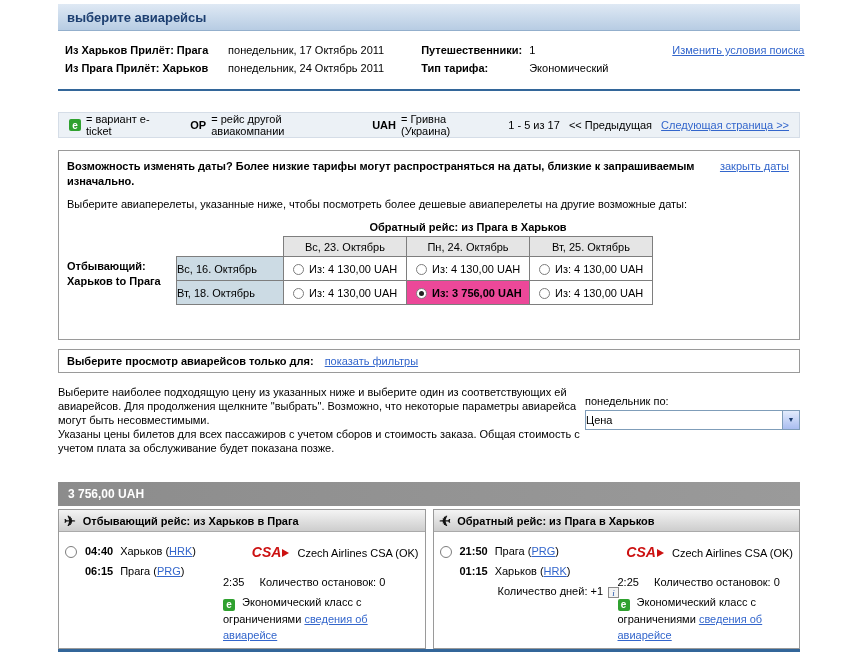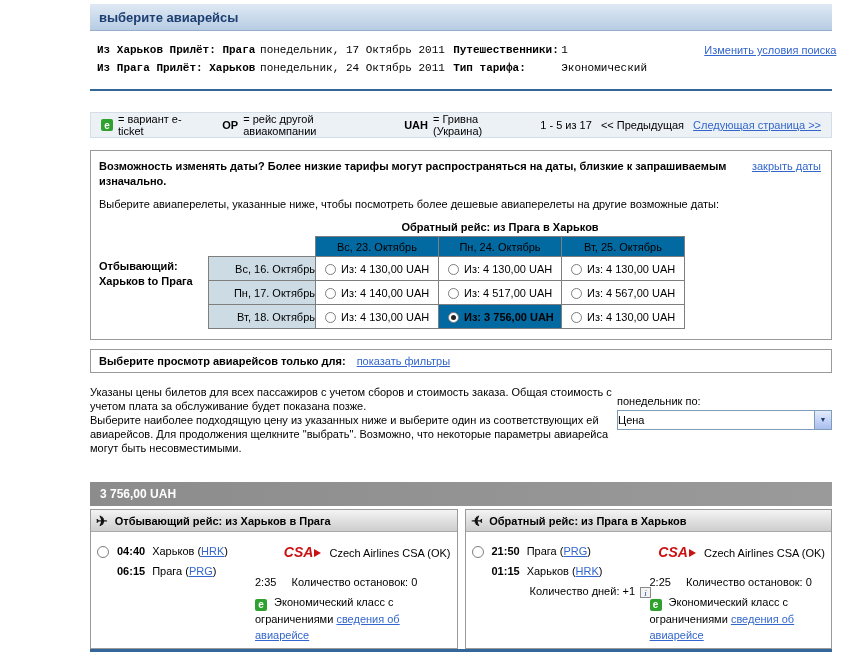--- a/index.html
+++ b/index.html
@@ -3,34 +3,34 @@
 <meta charset="utf-8">
 <style>
   * { box-sizing: border-box; margin: 0; padding: 0; }
   body {
     width: 857px; height: 669px; overflow: hidden;
     background: #fff; color: #000;
     font-family: "Liberation Sans", sans-serif; font-size: 11px;
   }
   a.link { color: #3366cc; text-decoration: underline; cursor: pointer; }
   .b { font-weight: bold; }
-  .page { position: relative; width: 742px; margin: 4px 0 0 90px; }
+  .page { position: relative; width: 742px; margin: 4px 0 0 58px; }
 
   
   .titlebar {
     height: 27px; line-height: 27px; padding-left: 9px;
     font-size: 13px; font-weight: bold; color: #1c3e70;
     background: linear-gradient(#dfe9f4, #b7cce3);
     border-bottom: 1px solid #93afcc;
   }
 
   
   .summary { padding: 13px 0 0 7px; }
   .srow { height: 18px; white-space: nowrap; }
-  .srow > span { display: inline-block; vertical-align: top; font-family: Liberation Mono, monospace; }
+  .srow > span { display: inline-block; vertical-align: top; }
   .c1 { width: 160px; } .c2 { width: 190px; } .c3 { width: 105px; } .c4 { width: 140px; }
   .rule { height: 2px; background: #336699; margin-top: 9px; }
 
   
   .legend {
     margin-top: 21px; height: 26px; background: #ecf1f6;
     border: 1px solid #d5dde7; display: flex; align-items: center; padding: 0 10px;
   }
   .legend > span { margin-right: 5px; }
   .legend .sp { margin-right: 16px; }
@@ -44,24 +44,24 @@
 
   
   .flexbox { position: relative; margin-top: 12px; border: 1px solid #9a9a9a; padding: 8px; height: 190px; }
   .flextitle { width: 648px; font-weight: bold; line-height: 15px; }
   .closedates { position: absolute; right: 10px; top: 9px; }
   .instruction { margin-top: 8px; line-height: 14px; }
   .mtx-title { margin: 10px 0 0 216px; width: 370px; text-align: center; font-weight: bold; }
   .mtx { border-collapse: collapse; margin: 3px 0 0 109px; }
   .mtx th, .mtx td { border: 1px solid #7e7e7e; font-size: 11px; font-weight: normal; }
   .mtx th.corner { border: none; background: transparent; width: 107px; }
-  .mtx th.datehead { width: 123px; height: 20px; background: #0369a1; text-align: center; }
-  .mtx td.rowlabel { background: #ccdbe4; text-align: right; height: 24px; width: 107px; }
+  .mtx th.datehead { width: 123px; height: 20px; background: #e5e5e5; text-align: center; }
+  .mtx td.rowlabel { background: #ccdbe4; text-align: left; height: 24px; width: 107px; }
   .mtx td.pcell { padding-left: 9px; height: 24px; white-space: nowrap; cursor: pointer; }
-  .mtx td.sel { background: #0369a1; font-weight: bold; }
+  .mtx td.sel { background: #ec4899; font-weight: bold; }
   .departing { position: absolute; left: 8px; top: 108px; font-weight: bold; line-height: 15px; }
 
   .radio {
     display: inline-block; width: 11px; height: 11px; border: 1px solid #7d7d7d;
     border-radius: 50%; background: #fff; vertical-align: -2px; margin-right: 5px; position: relative;
   }
   .radio.on::after {
     content: ""; position: absolute; left: 2px; top: 2px; width: 5px; height: 5px;
     border-radius: 50%; background: #222;
   }
@@ -179,43 +179,37 @@
         <th class="datehead">Пн, 24. Октябрь</th>
         <th class="datehead">Вт, 25. Октябрь</th>
       </tr>
       <tr>
         <td class="rowlabel">Вс, 16. Октябрь</td>
         <td class="pcell"><span class="radio"></span><span>Из: 4 130,00 UAH</span></td>
         <td class="pcell"><span class="radio"></span><span>Из: 4 130,00 UAH</span></td>
         <td class="pcell"><span class="radio"></span><span>Из: 4 130,00 UAH</span></td>
       </tr>
       <tr>
-        <td class="rowlabel">Пн, 17. Октябрь</td>
-        <td class="pcell"><span class="radio"></span><span>Из: 4 140,00 UAH</span></td>
-        <td class="pcell"><span class="radio"></span><span>Из: 4 517,00 UAH</span></td>
-        <td class="pcell"><span class="radio"></span><span>Из: 4 567,00 UAH</span></td>
-      </tr>
-      <tr>
         <td class="rowlabel">Вт, 18. Октябрь</td>
         <td class="pcell"><span class="radio"></span><span>Из: 4 130,00 UAH</span></td>
         <td class="pcell sel"><span class="radio on"></span><span>Из: 3 756,00 UAH</span></td>
         <td class="pcell"><span class="radio"></span><span>Из: 4 130,00 UAH</span></td>
       </tr>
     </tbody>
       </table>
   </div>
 
   <div class="filterbox">
     <span class="b">Выберите просмотр авиарейсов только для:</span>
     <a href="#" class="link">показать фильтры</a>
   </div>
 
   <div class="intro">
+    <p>Выберите наиболее подходящую цену из указанных ниже и выберите один из соответствующих ей авиарейсов. Для продолжения щелкните "выбрать". Возможно, что некоторые параметры авиарейса могут быть несовместимыми.</p>
     <p>Указаны цены билетов для всех пассажиров с учетом сборов и стоимость заказа. Общая стоимость с учетом плата за обслуживание будет показана позже.</p>
-    <p>Выберите наиболее подходящую цену из указанных ниже и выберите один из соответствующих ей авиарейсов. Для продолжения щелкните "выбрать". Возможно, что некоторые параметры авиарейса могут быть несовместимыми.</p>
     <div class="sortbox">
       <div>понедельник по:</div>
       <div class="select">
         <span>Цена</span>
         <span class="selarrow">▼</span>
       </div>
     </div>
   </div>
 
   <div class="priceband">

